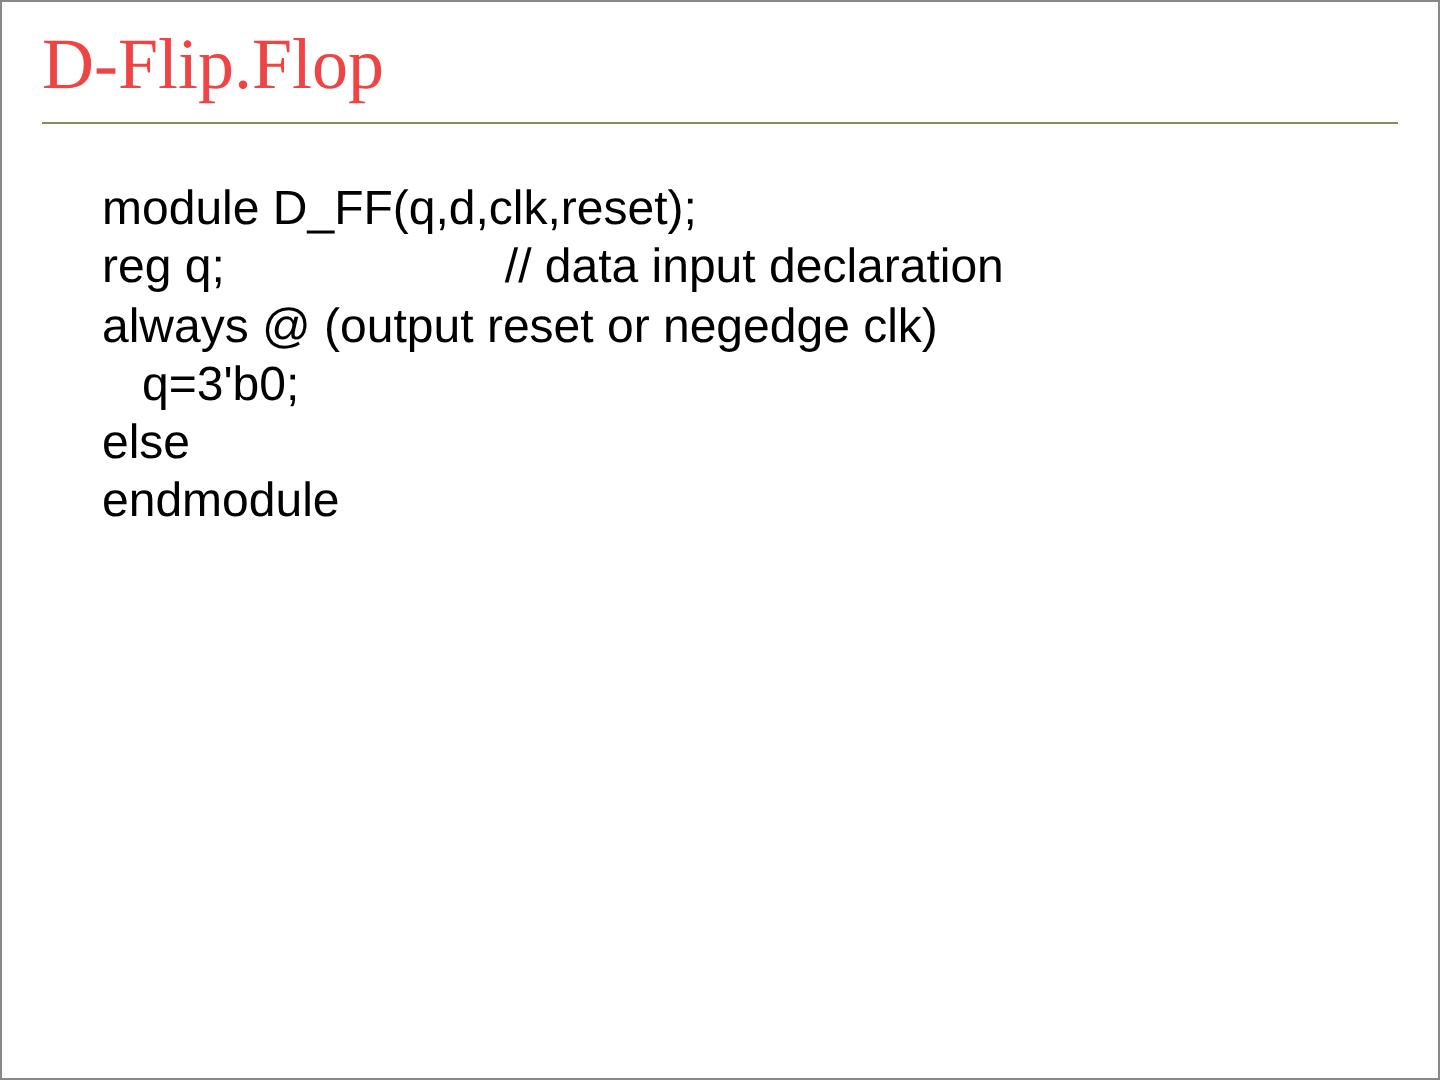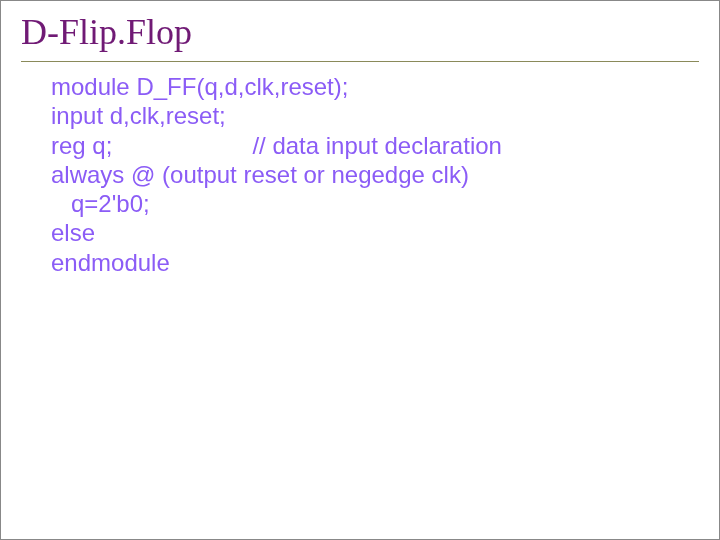--- a/index.html
+++ b/index.html
@@ -12,44 +12,43 @@
       border: 1px solid #888;
     }
     .slide {
       width: 100%;
       height: 100%;
       padding: 10px 20px 20px 20px;
     }
     .title {
       font-size: 36px;
       font-weight: normal;
-      color: #701a75;
+      color: #ef4444;
       padding: 0 0 8px 0;
-      margin-bottom: 8px;
+      margin-bottom: 26px;
       border-bottom: 1px solid #8a8a5a;
     }
     .content {
       padding-left: 30px;
       padding-top: 2px;
     }
     .code-line {
       font-family: Arial, Helvetica, sans-serif;
       font-size: 24px;
-      color: #8b5cf6;
+      color: #000000;
       line-height: 1.22;
       white-space: pre;
     }
   </style>
 </head>
 <body>
 
 <div class="slide">
   <h1 class="title">D-Flip.Flop</h1>
   <div class="content">
     <div class="code-line">module D_FF(q,d,clk,reset);</div>
-    <div class="code-line">input d,clk,reset;</div>
     <div class="code-line">reg q;                     // data input declaration</div>
     <div class="code-line">always @ (output reset or negedge clk)</div>
-    <div class="code-line">   q=2'b0;</div>
+    <div class="code-line">   q=3'b0;</div>
     <div class="code-line">else</div>
     <div class="code-line">endmodule</div>
   </div>
 </div>
 
 </body></html>

